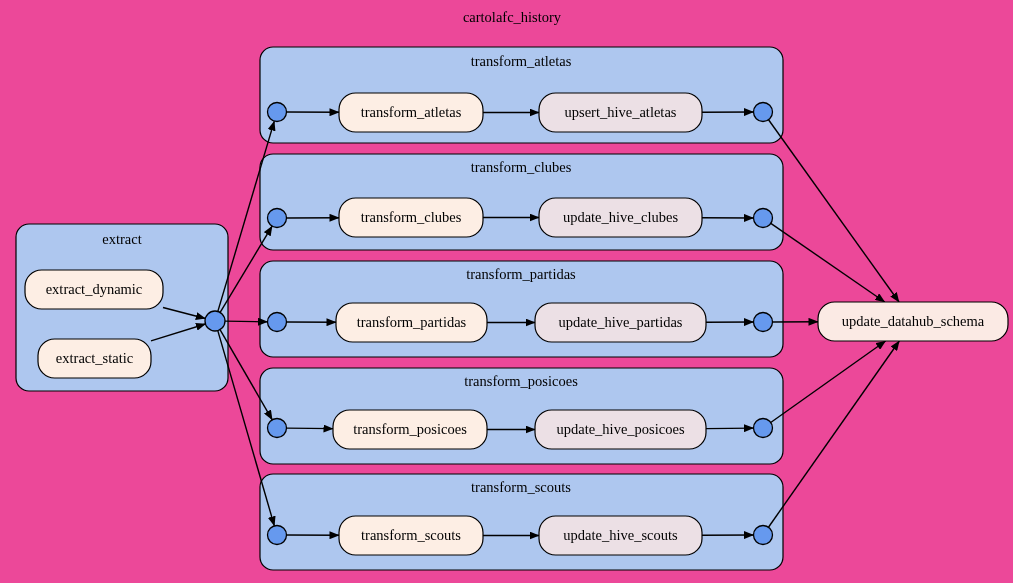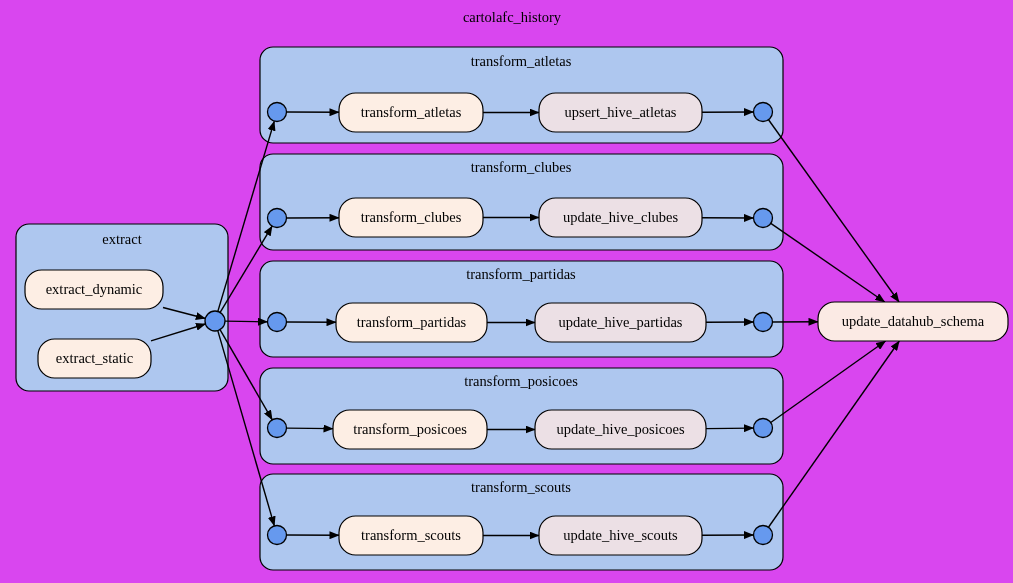--- a/index.html
+++ b/index.html
@@ -4,21 +4,21 @@
 <style>
   html, body {
     margin: 0;
     padding: 0;
     background: #ffffff;
   }
   #canvas {
     position: relative;
     width: 1013px;
     height: 583px;
-    background: #d946ef;
+    background: #ec4899;
     overflow: hidden;
     font-family: "Liberation Serif", "DejaVu Serif", serif;
   }
   svg.graph {
     position: absolute;
     left: 0;
     top: 0;
     width: 1013px;
     height: 583px;
   }

